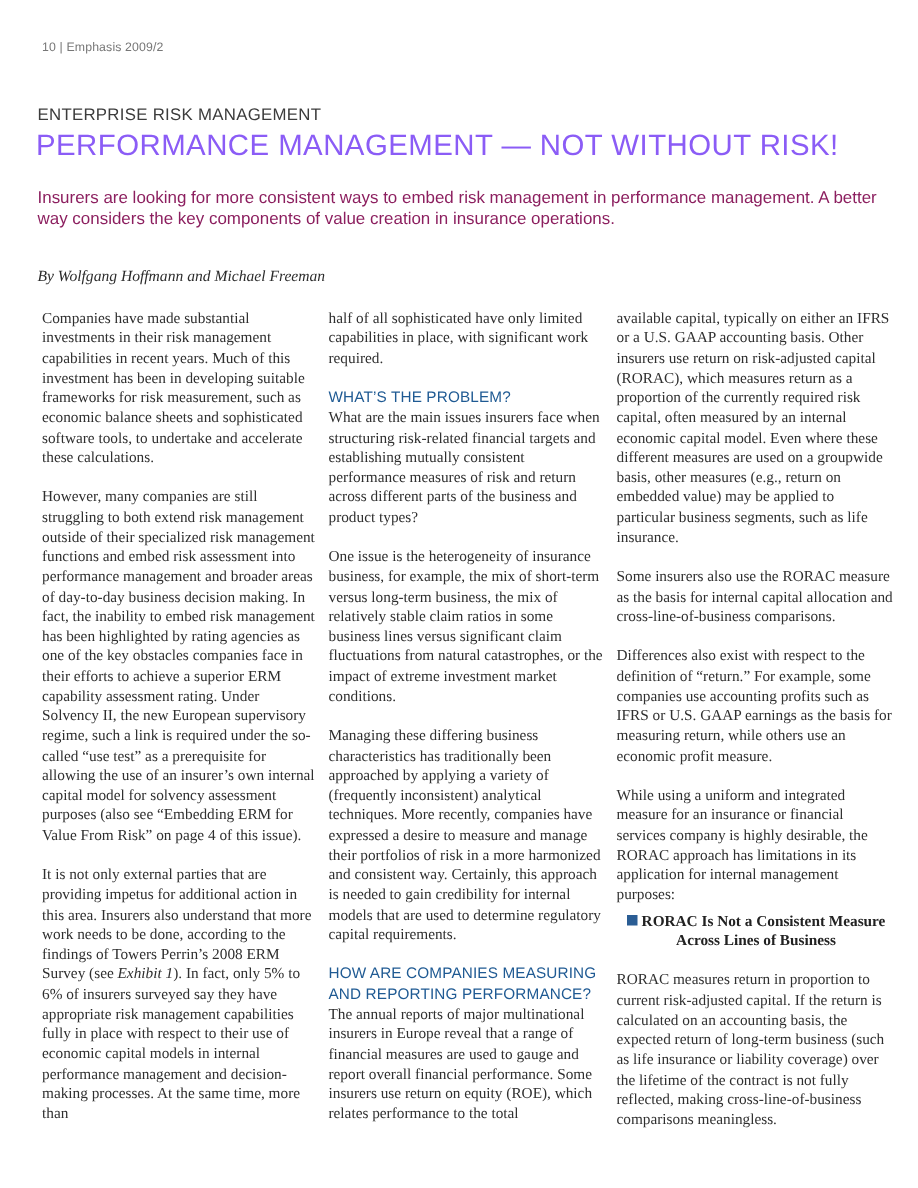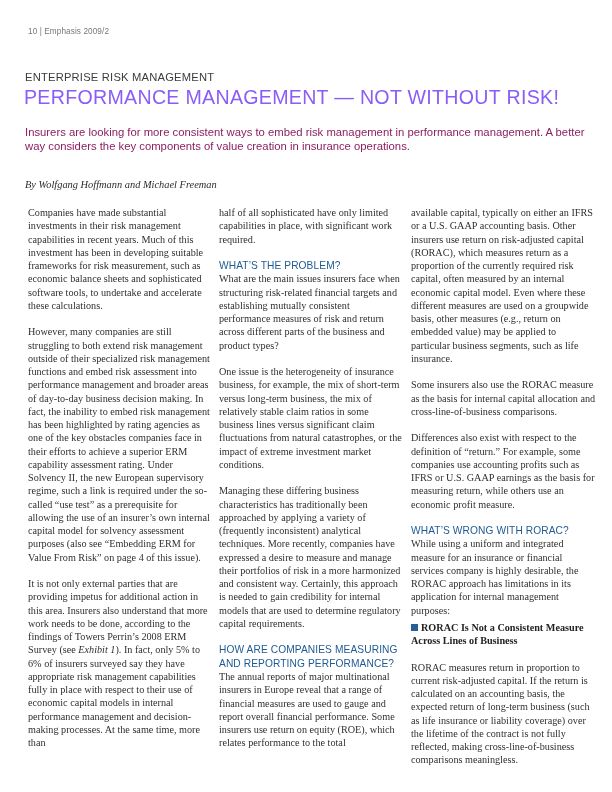--- a/index.html
+++ b/index.html
@@ -78,17 +78,16 @@
   <p>One issue is the heterogeneity of insurance business, for example, the mix of short-term versus long-term business, the mix of relatively stable claim ratios in some business lines versus significant claim fluctuations from natural catastrophes, or the impact of extreme investment market conditions.</p>
   <p>Managing these differing business characteristics has traditionally been approached by applying a variety of (frequently inconsistent) analytical techniques. More recently, companies have expressed a desire to measure and manage their portfolios of risk in a more harmonized and consistent way. Certainly, this approach is needed to gain credibility for internal models that are used to determine regulatory capital requirements.</p>
   <h3>HOW ARE COMPANIES MEASURING AND REPORTING PERFORMANCE?</h3>
   <p>The annual reports of major multinational insurers in Europe reveal that a range of financial measures are used to gauge and report overall financial performance. Some insurers use return on equity (ROE), which relates performance to the total</p>
 </div>
 
 <div class="col col-3">
   <p>available capital, typically on either an IFRS or a U.S. GAAP accounting basis. Other insurers use return on risk-adjusted capital (RORAC), which measures return as a proportion of the currently required risk capital, often measured by an internal economic capital model. Even where these different measures are used on a groupwide basis, other measures (e.g., return on embedded value) may be applied to particular business segments, such as life insurance.</p>
   <p>Some insurers also use the RORAC measure as the basis for internal capital allocation and cross-line-of-business comparisons.</p>
   <p>Differences also exist with respect to the definition of “return.” For example, some companies use accounting profits such as IFRS or U.S. GAAP earnings as the basis for measuring return, while others use an economic profit measure.</p>
-  <h3>WHAT’S WRONG WITH RORAC?</h3>
   <p class="tight" style="margin-bottom:4px !important;">While using a uniform and integrated measure for an insurance or financial services company is highly desirable, the RORAC approach has limitations in its application for internal management purposes:</p>
-  <p class="subhead" style="margin-top:4px;"><span class="sq-bullet"></span><span>RORAC Is Not a Consistent Measure Across Lines of Business</span></p>
+  <p class="subhead" style="margin-top:4px;text-align:center;"><span class="sq-bullet"></span><span>RORAC Is Not a Consistent Measure Across Lines of Business</span></p>
   <p>RORAC measures return in proportion to current risk-adjusted capital. If the return is calculated on an accounting basis, the expected return of long-term business (such as life insurance or liability coverage) over the lifetime of the contract is not fully reflected, making cross-line-of-business comparisons meaningless.</p>
 </div>
 
 </body></html>

